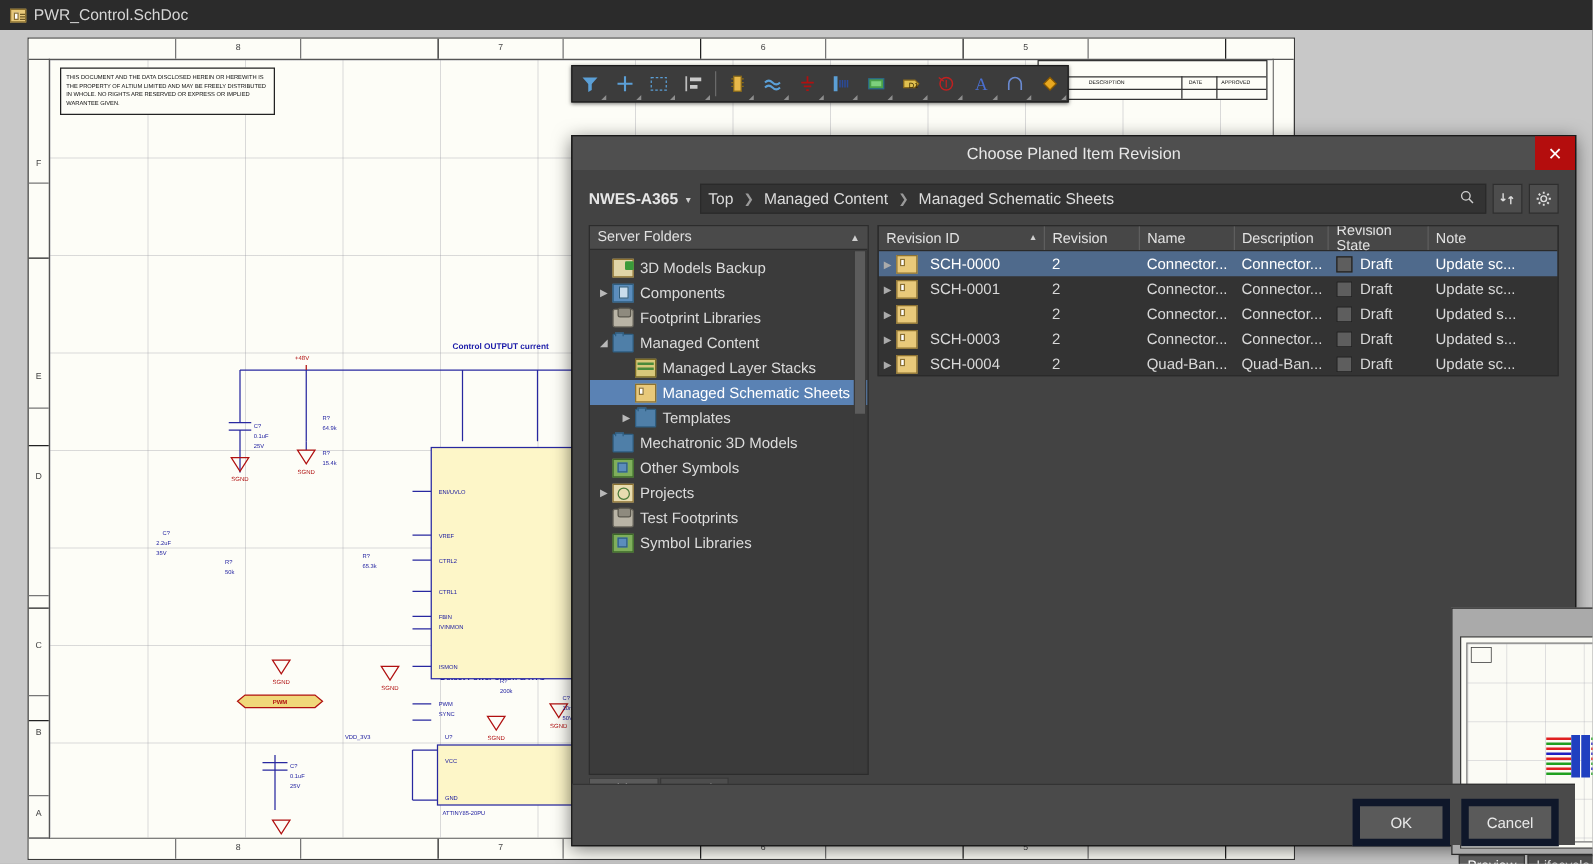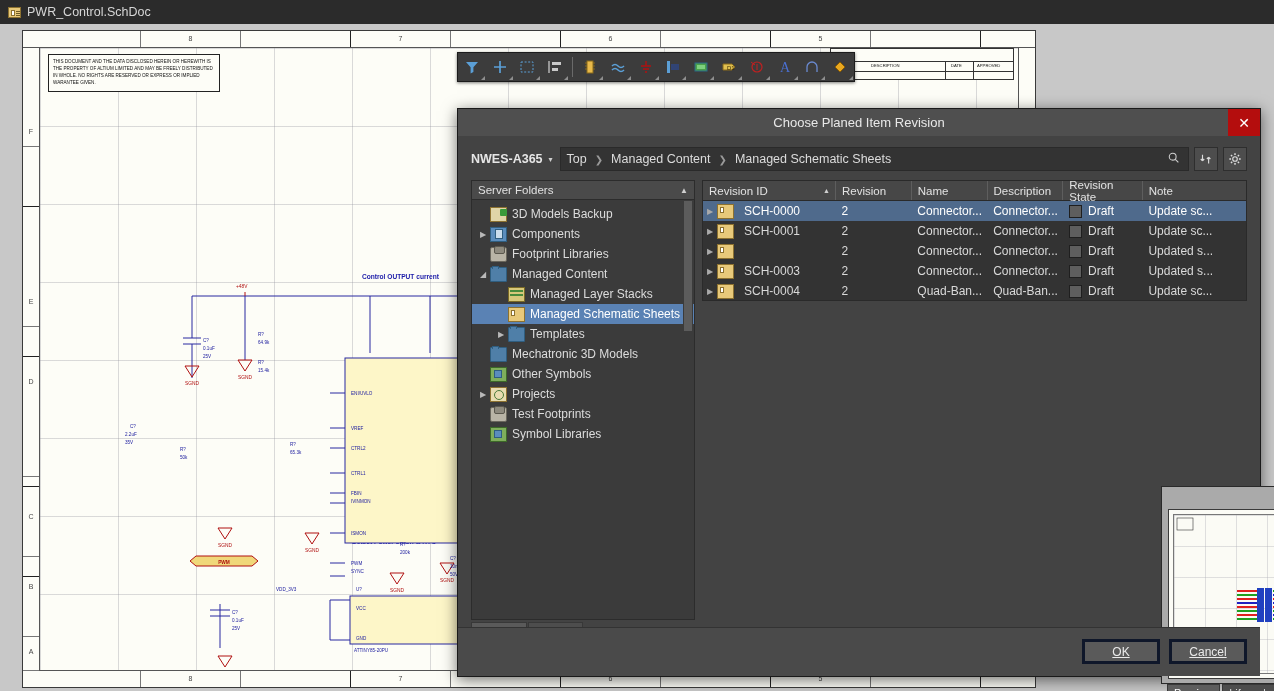--- a/index.html
+++ b/index.html
@@ -215,22 +215,22 @@
                      linear-gradient(to bottom,rgba(170,170,180,.35) 1px,transparent 1px);
     background-size:31px 31px;}
   .prevtabs{position:absolute;left:6px;top:198px;display:flex;gap:2px;}
   .prevtabs .pt{height:17px;padding:0 6px;background:#4d4d4d;color:#dcdcdc;font-size:11px;
     display:flex;align-items:center;border:1px solid #383838;box-sizing:border-box;}
   .prevtabs .pt.active{background:#5d5d5d;color:#fff;}
 
   
   .dlg-footer{position:absolute;left:0;right:0;bottom:0;height:48px;background:#4a4a4a;border-top:1px solid #333;}
   .btn{
-    position:absolute;top:11px;width:78px;height:25px;background:#5a5a5a;border:3px solid #0f172a;
-    color:#eaeaea;font-size:12px;display:flex;align-items:center;justify-content:center;box-sizing:border-box;text-decoration:underline;
+    position:absolute;top:11px;width:78px;height:38px;background:#5a5a5a;border:6px solid #0f172a;
+    color:#eaeaea;font-size:12px;display:flex;align-items:center;justify-content:center;box-sizing:border-box;
   }
   .btn.ok{right:100px;}
   .btn.cancel{right:13px;}
 </style>
 </head>
 <body>
 
 <div id="root">
 
   <div class="tabbar">

